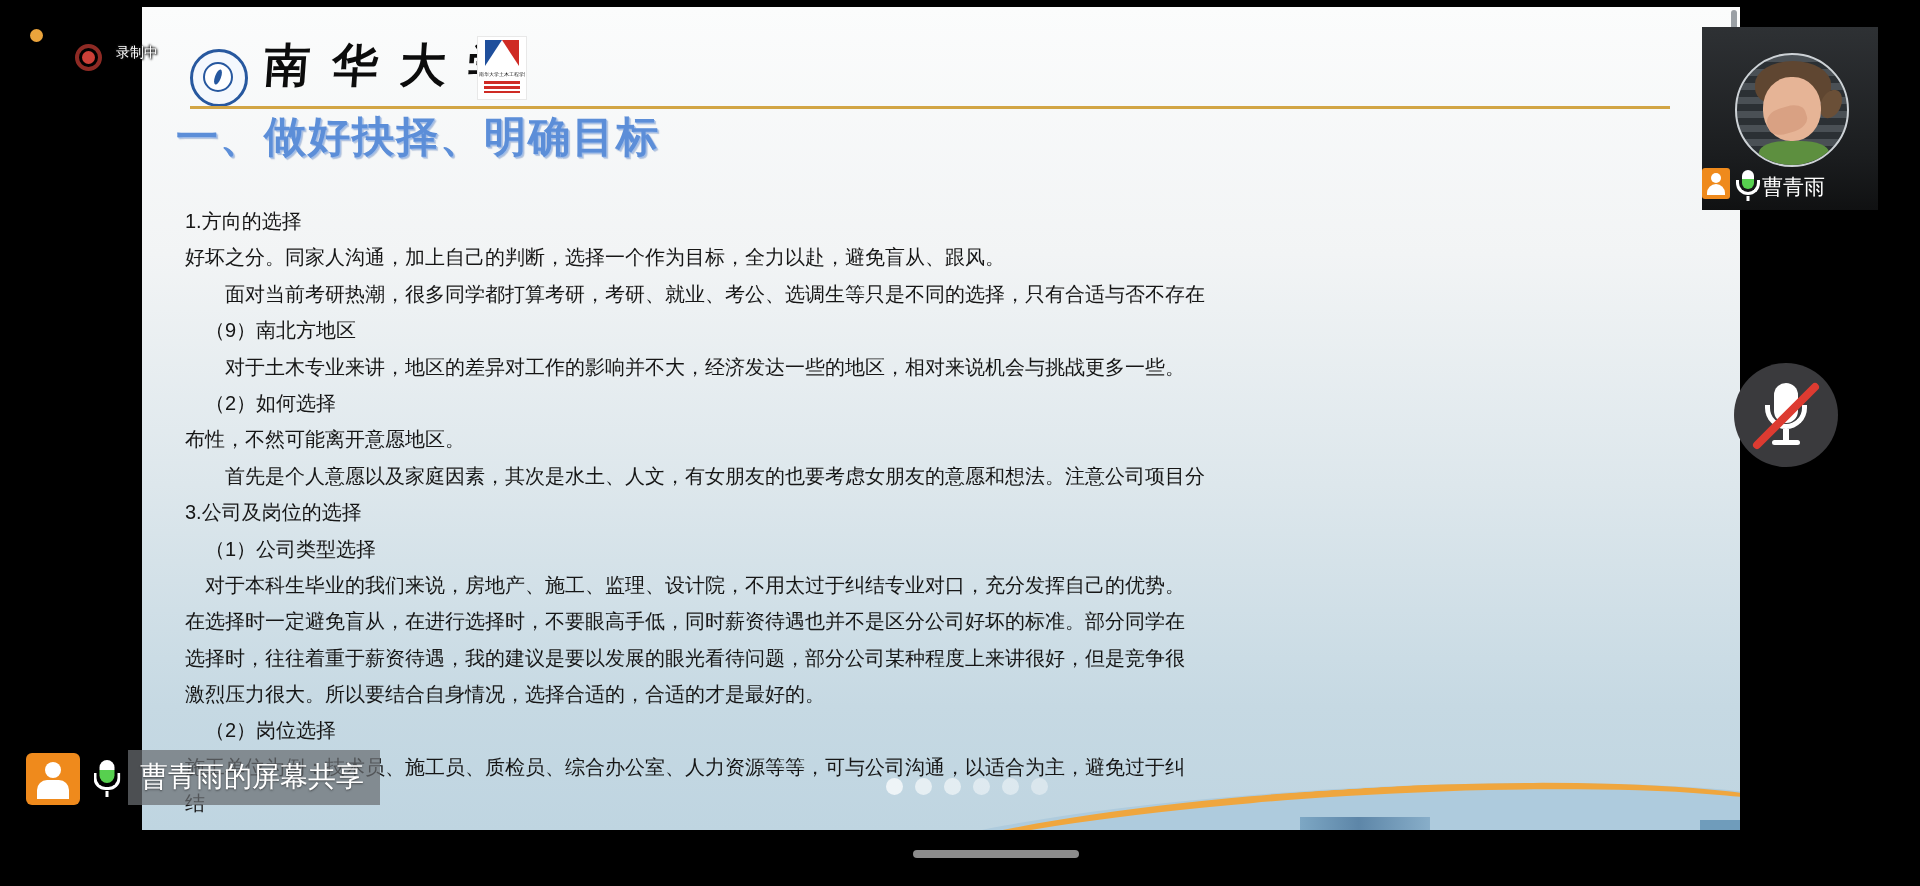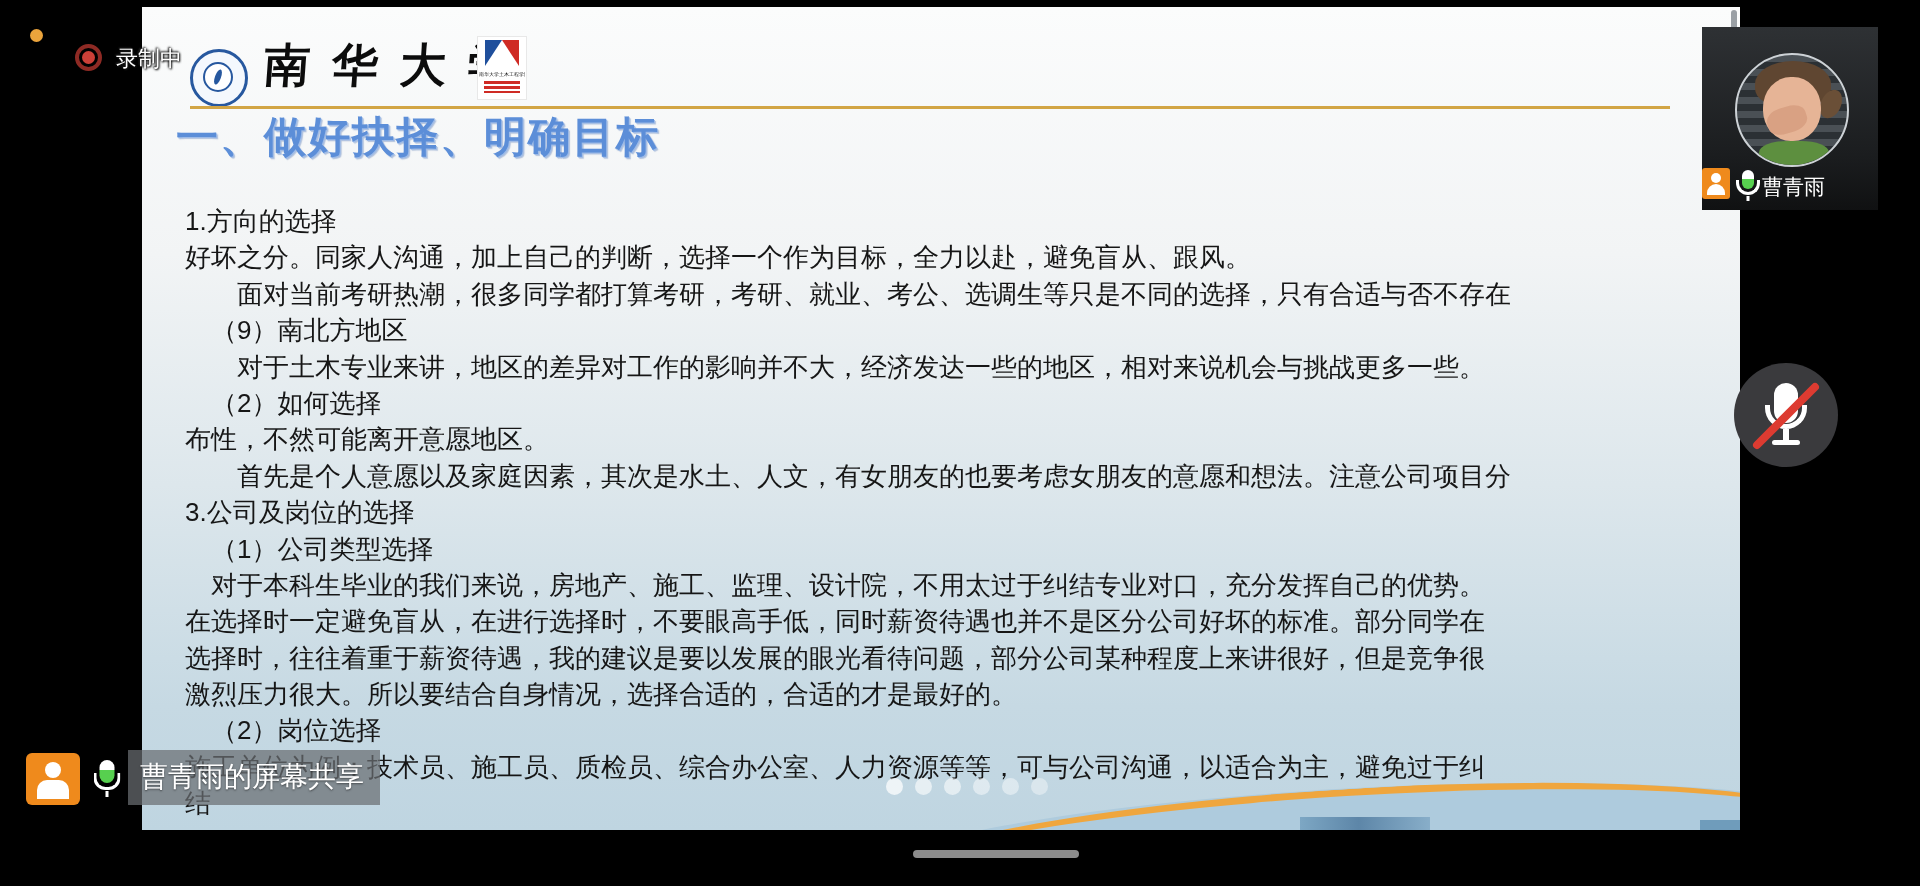--- a/index.html
+++ b/index.html
@@ -26,41 +26,41 @@
           border-right:17px solid #cf2b24;border-bottom:26px solid transparent;}
   .inst-text{position:absolute;left:1px;top:34px;width:46px;font-size:5px;color:#222;
           white-space:nowrap;overflow:hidden;}
   .inst-bars{position:absolute;left:6px;top:44px;width:36px;height:12px;
           background:repeating-linear-gradient(180deg,#cf2b24 0 3px,#fff 3px 5px);}
   .gold-line{position:absolute;left:48px;top:99px;width:1480px;height:3px;background:#d2a545;}
   .slide-title{position:absolute;left:34px;top:102px;font-size:42px;font-weight:bold;
           color:#5c8ed8;letter-spacing:2px;white-space:nowrap;
           text-shadow:1px 1px 0 #9dbbe8, 2px 2px 1px rgba(60,100,170,.35);}
   .slide-body{position:absolute;left:43px;top:196px;width:1545px;color:#161616;
-          font-size:26px;line-height:36.4px;}
+          font-size:20px;line-height:36.4px;}
   .slide-body .bline{white-space:pre;height:36.4px;overflow:visible;}
 
   
   .wave-blue{position:absolute;right:-120px;bottom:-88px;width:1000px;height:130px;
           border-radius:50%;background:#aecbdd;transform:rotate(-3deg);}
   .wave-orange{position:absolute;right:-100px;bottom:-96px;width:980px;height:130px;border-radius:50%;
           border-top:7px solid #efa63e;transform:rotate(-3.5deg);background:transparent;}
   .photo-frag{position:absolute;left:1158px;bottom:0;width:130px;height:13px;
           background:linear-gradient(90deg,#7da7c4,#5d86a8 45%,#88aec9);}
   .photo-frag2{position:absolute;right:0;bottom:0;width:40px;height:10px;background:#6f9cbb;}
   .slide-scrollbar{position:absolute;left:1589px;top:3px;width:6px;height:20px;border-radius:3px;
           background:#9aa0a5;}
 
   
   .sys-dot{position:absolute;left:30px;top:29px;width:13px;height:13px;border-radius:50%;background:#eba43c;}
   .rec-icon{position:absolute;left:75px;top:44px;width:19px;height:19px;border-radius:50%;
           border:4px solid #8e2a24;background:transparent;}
   .rec-icon::after{content:"";position:absolute;left:3px;top:3px;width:13px;height:13px;border-radius:50%;
           background:#cc4038;}
-  .rec-label{position:absolute;left:116px;top:44px;font-size:22px;color:#fff;white-space:nowrap;
+  .rec-label{position:absolute;left:116px;top:44px;font-size:14px;color:#fff;white-space:nowrap;
           text-shadow:0 0 3px #000,1px 1px 2px #222,-1px -1px 2px #333;}
 
   
   .share-band{position:absolute;left:128px;top:750px;width:252px;height:55px;
           background:rgba(106,110,114,0.72);}
   .share-avatar{position:absolute;left:26px;top:753px;width:54px;height:52px;border-radius:6px;background:#ef8a1c;}
   .p-head{position:absolute;left:50%;transform:translateX(-50%);border-radius:50%;background:#fff;}
   .p-body{position:absolute;left:50%;transform:translateX(-50%);background:#fff;border-radius:10px 10px 0 0;}
   .share-avatar .p-head{top:9px;width:16px;height:16px;}
   .share-avatar .p-body{top:27px;width:32px;height:19px;}

